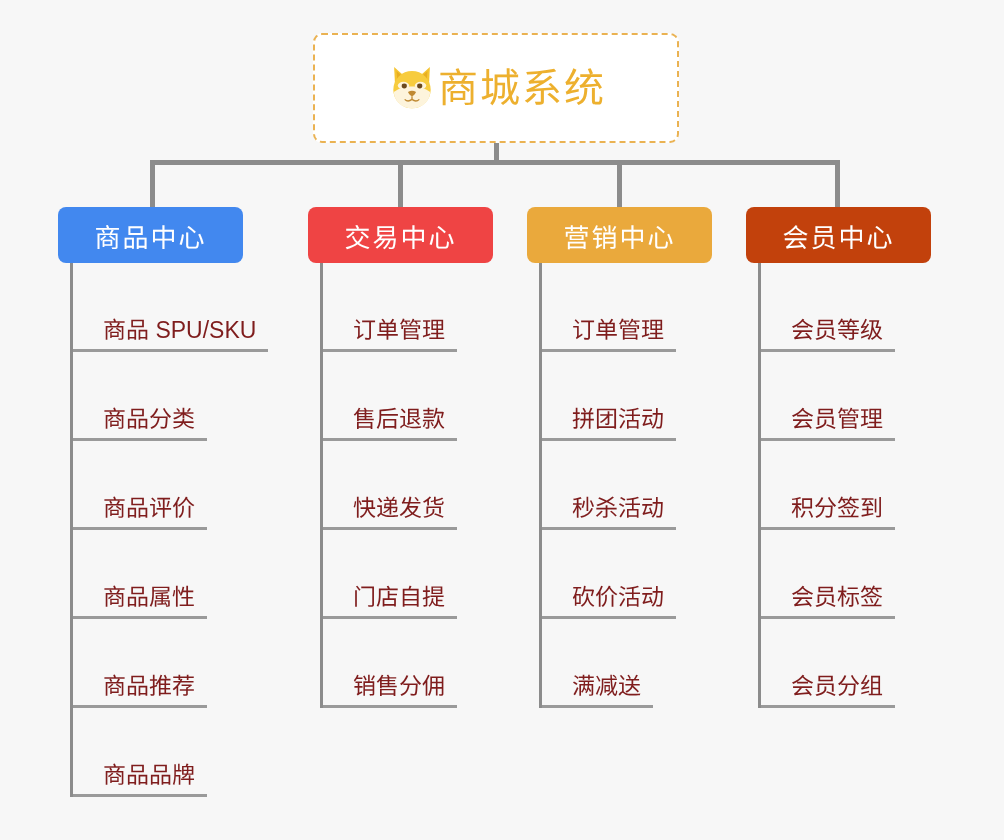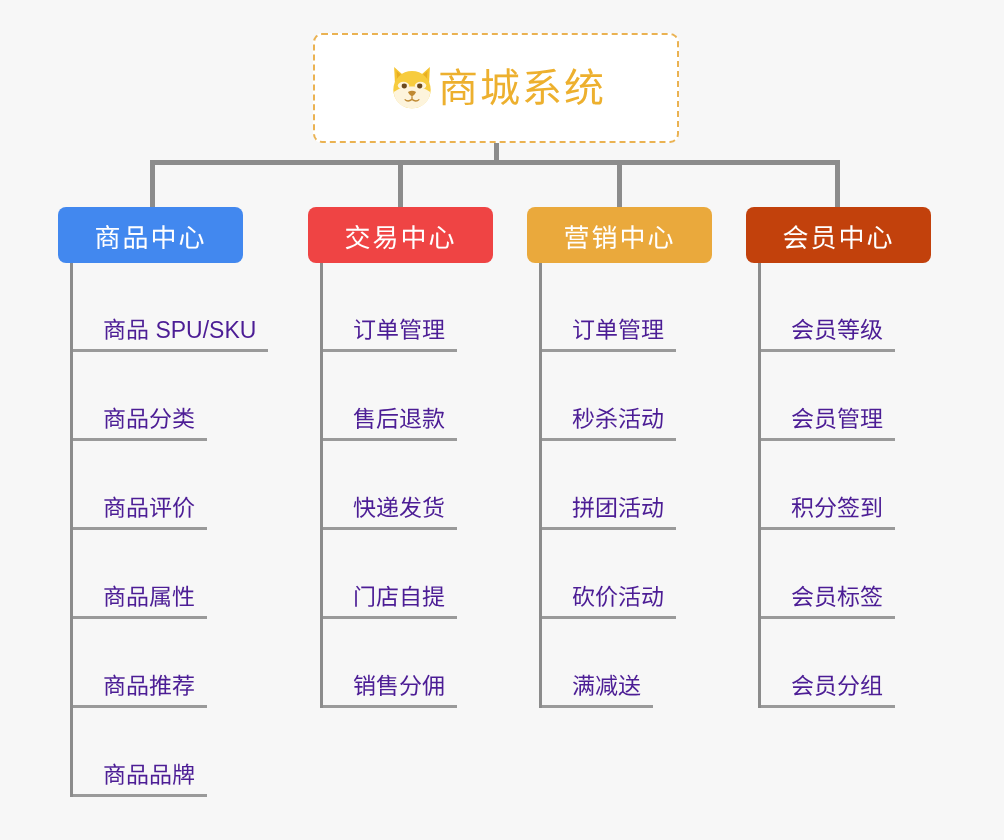--- a/index.html
+++ b/index.html
@@ -101,21 +101,21 @@
   }
   .leaf {
     position: relative;
     height: 89px;
     box-sizing: border-box;
     display: flex;
     align-items: flex-end;
   }
   .leaf-label {
     font-size: 23px;
-    color: #4c1d95;
+    color: #7f1d1d;
     line-height: 1.1;
     white-space: nowrap;
     padding: 0 12px 6px 30px;
     border-bottom: 3px solid #9a9a9a;
     display: inline-block;
   }
 
   
   #col-0 { left: 58px;  }
   #col-0 .col-header { width: 185px; }
@@ -211,24 +211,24 @@
 
   <div class="column" id="col-2">
     <div class="col-header" style="background:#eaa93c;">
       <span>营销中心</span>
     </div>
     <div class="col-body">
       <div class="leaf">
           <span class="leaf-label">订单管理</span>
         </div>
       <div class="leaf">
+          <span class="leaf-label">拼团活动</span>
+        </div>
+      <div class="leaf">
           <span class="leaf-label">秒杀活动</span>
-        </div>
-      <div class="leaf">
-          <span class="leaf-label">拼团活动</span>
         </div>
       <div class="leaf">
           <span class="leaf-label">砍价活动</span>
         </div>
       <div class="leaf">
           <span class="leaf-label">满减送</span>
         </div>
     </div>
   </div>
 

